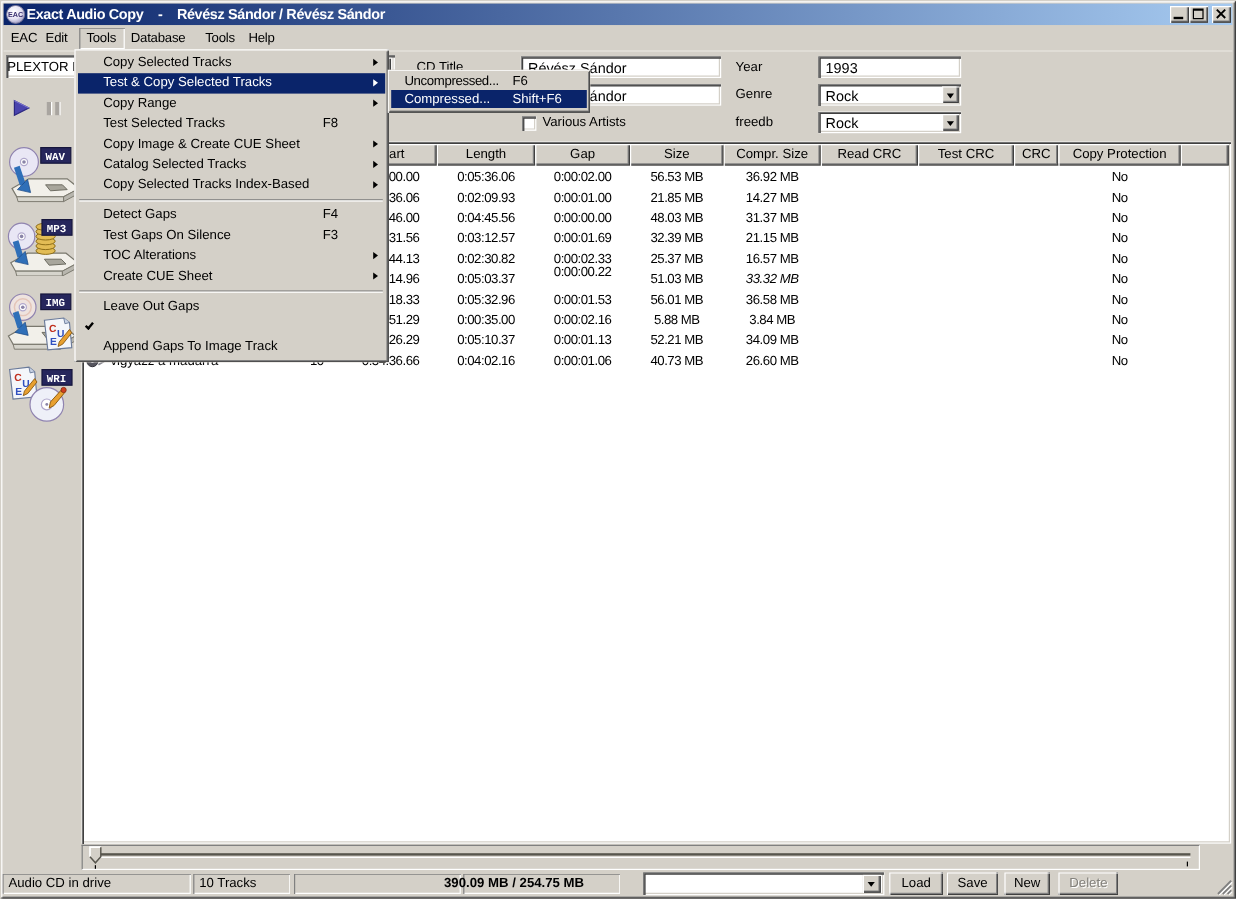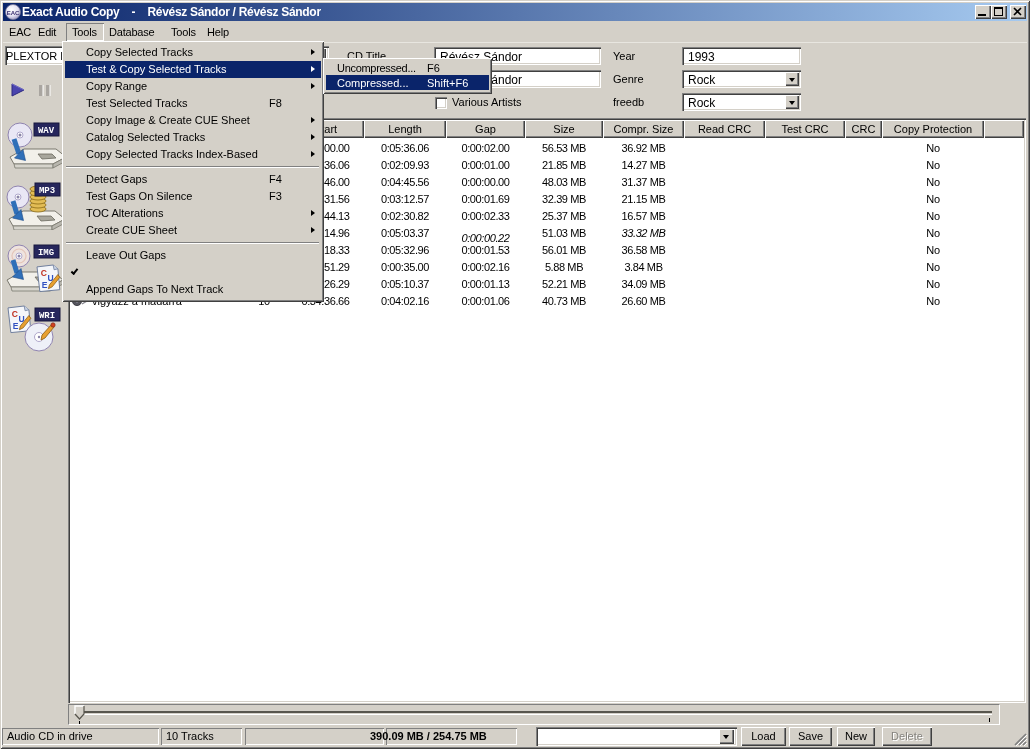--- a/index.html
+++ b/index.html
@@ -199,21 +199,21 @@
 <div class="a cell" style="left:603px;top:191px;width:81px;">21.15 MB</div>
 <div class="a cell" style="left:882px;top:191px;width:102px;">No</div>
 <div class="a cell" style="left:287px;top:208px;width:77px;">0:15:44.13</div>
 <div class="a cell" style="left:364px;top:208px;width:82px;">0:02:30.82</div>
 <div class="a cell" style="left:446px;top:208px;width:79px;">0:00:02.33</div>
 <div class="a cell" style="left:525px;top:208px;width:78px;">25.37 MB</div>
 <div class="a cell" style="left:603px;top:208px;width:81px;">16.57 MB</div>
 <div class="a cell" style="left:882px;top:208px;width:102px;">No</div>
 <div class="a cell" style="left:287px;top:225px;width:77px;">0:18:14.96</div>
 <div class="a cell" style="left:364px;top:225px;width:82px;">0:05:03.37</div>
-<div class="a cell" style="left:446px;top:230px;width:79px;font-style:italic;">0:00:00.22</div>
+<div class="a cell" style="left:446px;top:219px;width:79px;">0:00:00.22</div>
 <div class="a cell" style="left:525px;top:225px;width:78px;">51.03 MB</div>
 <div class="a cell" style="left:603px;top:225px;width:81px;font-style:italic;">33.32 MB</div>
 <div class="a cell" style="left:882px;top:225px;width:102px;">No</div>
 <div class="a cell" style="left:287px;top:242px;width:77px;">0:23:18.33</div>
 <div class="a cell" style="left:364px;top:242px;width:82px;">0:05:32.96</div>
 <div class="a cell" style="left:446px;top:242px;width:79px;">0:00:01.53</div>
 <div class="a cell" style="left:525px;top:242px;width:78px;">56.01 MB</div>
 <div class="a cell" style="left:603px;top:242px;width:81px;">36.58 MB</div>
 <div class="a cell" style="left:882px;top:242px;width:102px;">No</div>
 <div class="a cell" style="left:287px;top:259px;width:77px;">0:28:51.29</div>
@@ -299,20 +299,20 @@
     <div class="mi" style="left:207px;top:130px;color:#000;">F4</div>
     <div class="mi" style="top:147px;color:#000;">Test Gaps On Silence</div>
     <div class="mi" style="left:207px;top:147px;color:#000;">F3</div>
     <div class="mi" style="top:164px;color:#000;">TOC Alterations</div>
     <div class="arrowr" style="top:169px;border-left-color:#000;"></div>
     <div class="mi" style="top:181px;color:#000;">Create CUE Sheet</div>
     <div class="arrowr" style="top:186px;border-left-color:#000;"></div>
     <div class="a" style="left:4px;top:201px;width:253px;height:2px;border-top:1px solid #808080;border-bottom:1px solid #ffffff;"></div>
     <div class="mi" style="top:206px;color:#000;">Leave Out Gaps</div>
     <div class="a" style="left:9px;top:228px;width:7px;height:4px;border-left:2px solid #000;border-bottom:2px solid #000;transform:rotate(-50deg);"></div>
-    <div class="mi" style="top:240px;color:#000;">Append Gaps To Next Track</div>
+    <div class="mi" style="top:240px;color:#000;">Append Gaps To Image Track</div>
   </div>
 <div class="a" style="left:323px;top:57.5px;width:169px;height:36.5px;background:#d4d0c8;z-index:51;box-shadow:inset 1px 1px 0 #ffffff,inset -1px -1px 0 #404040,inset 2px 2px 0 #d4d0c8,inset -2px -2px 0 #808080;">
     <div class="mi" style="left:14px;top:3px;height:15px;line-height:15px;letter-spacing:-0.3px;">Uncompressed...</div>
     <div class="mi" style="left:104px;top:3px;height:15px;line-height:15px;">F6</div>
     <div class="a" style="left:3px;top:17.5px;width:163px;height:15px;background:#0a246a;"></div>
     <div class="mi" style="left:14px;top:18px;height:15px;line-height:15px;color:#fff;">Compressed...</div>
     <div class="mi" style="left:104px;top:18px;height:15px;line-height:15px;color:#fff;">Shift+F6</div>
   </div>
 </body></html>

